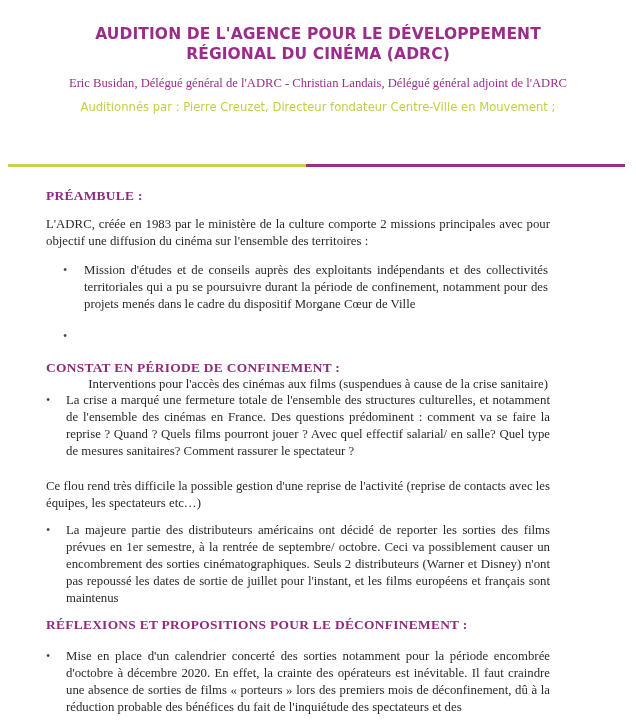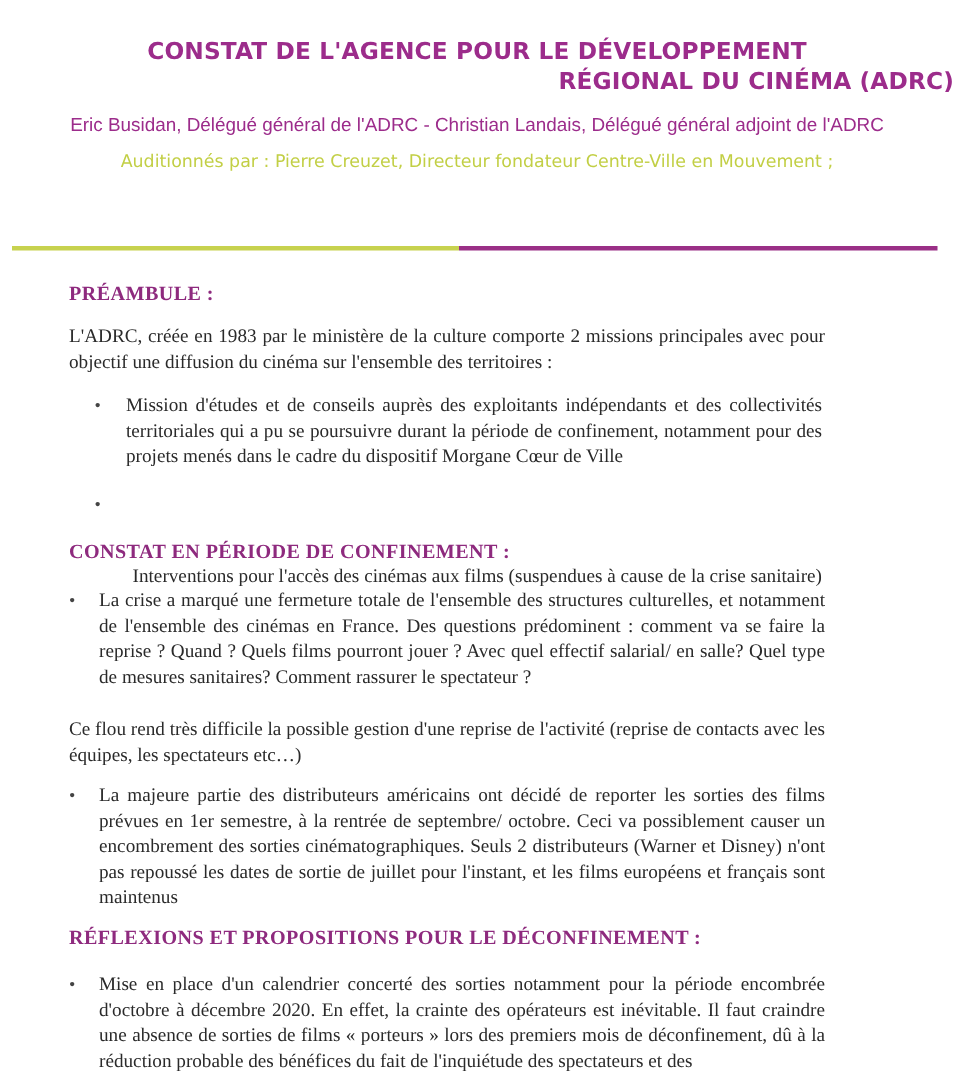--- a/index.html
+++ b/index.html
@@ -26,28 +26,28 @@
       text-align: center;
       font-family: "DejaVu Sans", sans-serif;
       font-weight: bold;
       color: #9c2c8b;
       font-size: 15.5px;
       line-height: 20px;
       letter-spacing: 0.1px;
       margin: 0;
     }
     .title.l1 { top: 24px; }
-    .title.l2 { top: 44px; text-align: right; }
+    .title.l2 { top: 44px; }
     .speakers {
       position: absolute;
       left: 0;
       top: 75px;
       width: 636px;
       text-align: center;
-      font-family: Liberation Sans, sans-serif;
+      font-family: Liberation Serif, serif;
       font-size: 12.6px;
       line-height: 16px;
       color: #9c2c8b;
       white-space: nowrap;
     }
     .auditors {
       position: absolute;
       left: 0;
       top: 99px;
       width: 636px;
@@ -113,21 +113,21 @@
     .indent1 .bullet { left: 63px; }
     .indent1 .bullet-text { left: 84px; width: 464px; }
     .indent2 .bullet { left: 46px; }
     .indent2 .bullet-text { left: 66px; width: 484px; }
     .nojust { text-align: right; white-space: nowrap; margin-top: 48px; }
   </style>
 </head>
 <body>
 
 <div class="header">
-  <h1 class="title l1">CONSTAT DE L'AGENCE POUR LE DÉVELOPPEMENT</h1>
+  <h1 class="title l1">AUDITION DE L'AGENCE POUR LE DÉVELOPPEMENT</h1>
   <h1 class="title l2">RÉGIONAL DU CINÉMA (ADRC)</h1>
   <div class="speakers">Eric Busidan, Délégué général de l'ADRC -  Christian Landais, Délégué général adjoint de l'ADRC</div>
   <div class="auditors">
     <div>Auditionnés par : Pierre Creuzet, Directeur fondateur Centre-Ville en Mouvement ;</div>
   </div>
   <div class="divider left"></div>
   <div class="divider right"></div>
 </div>
 
 <div class="body">

